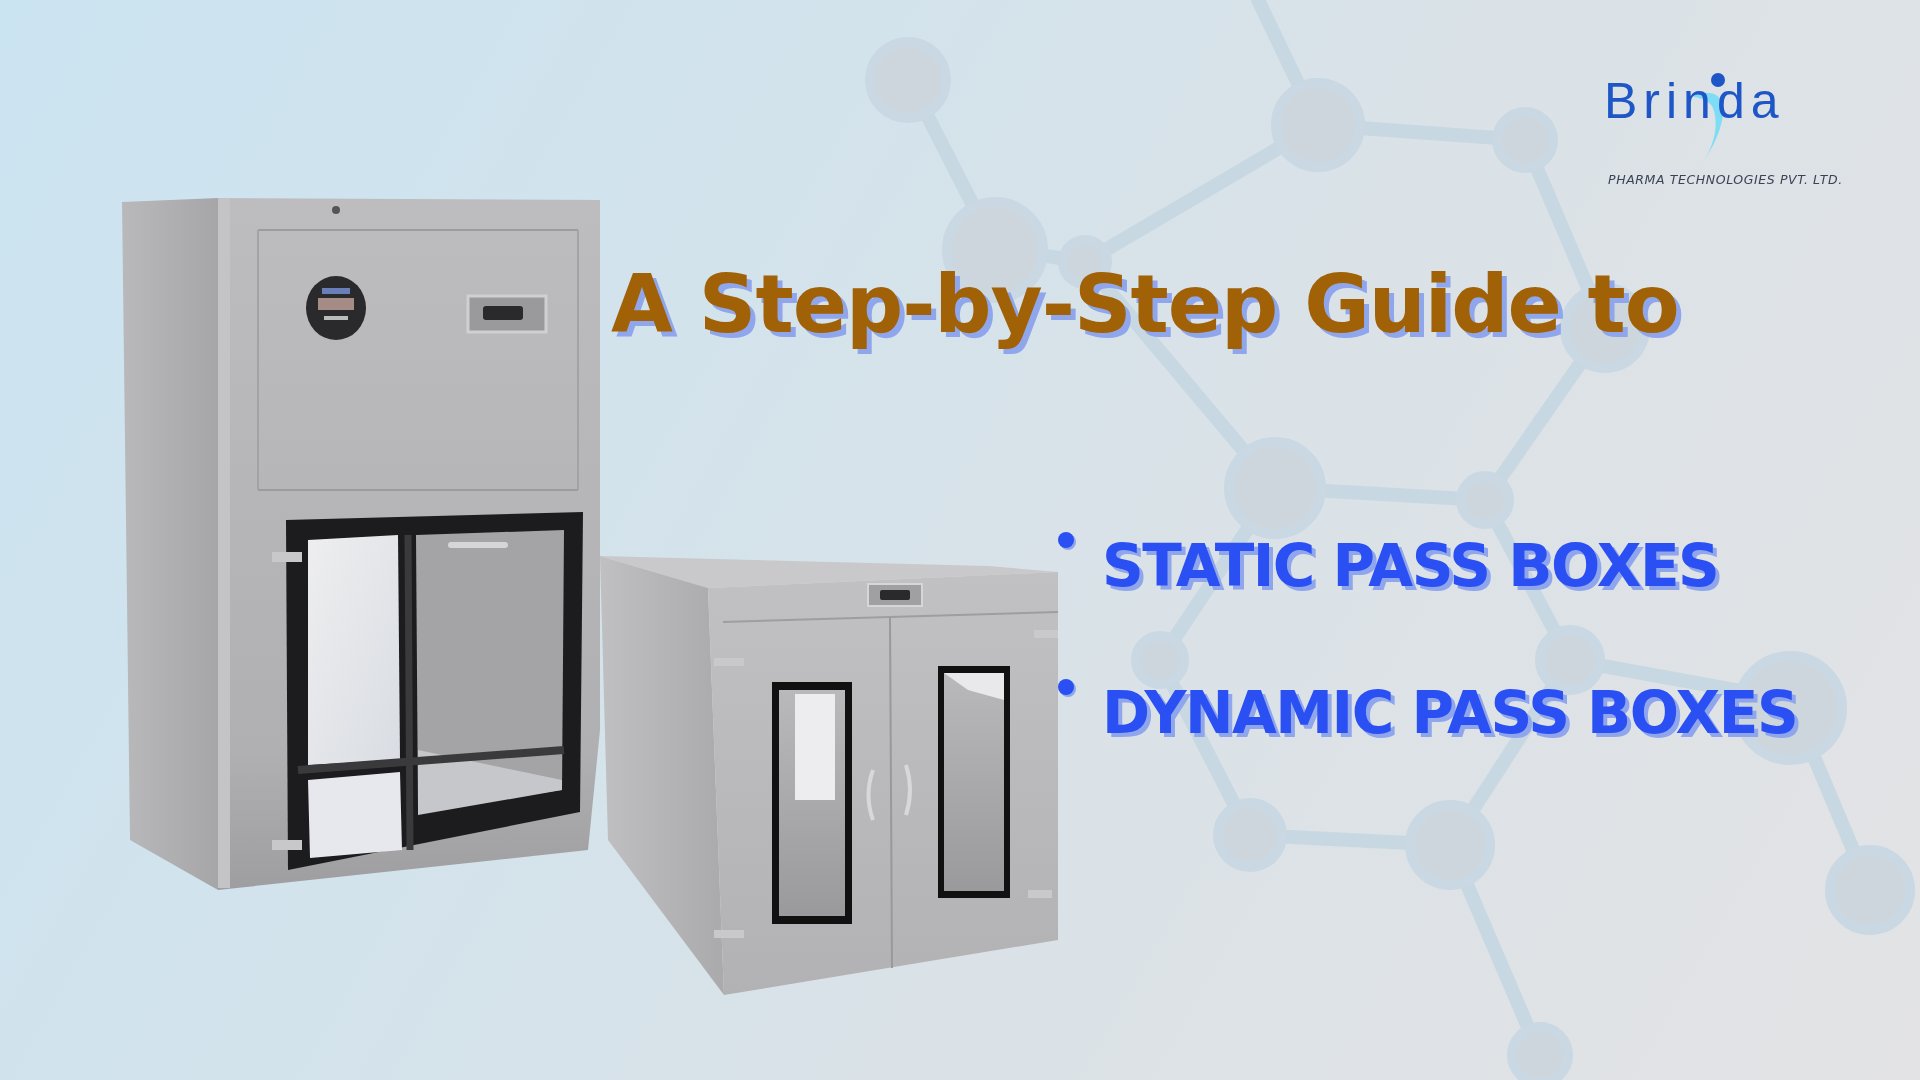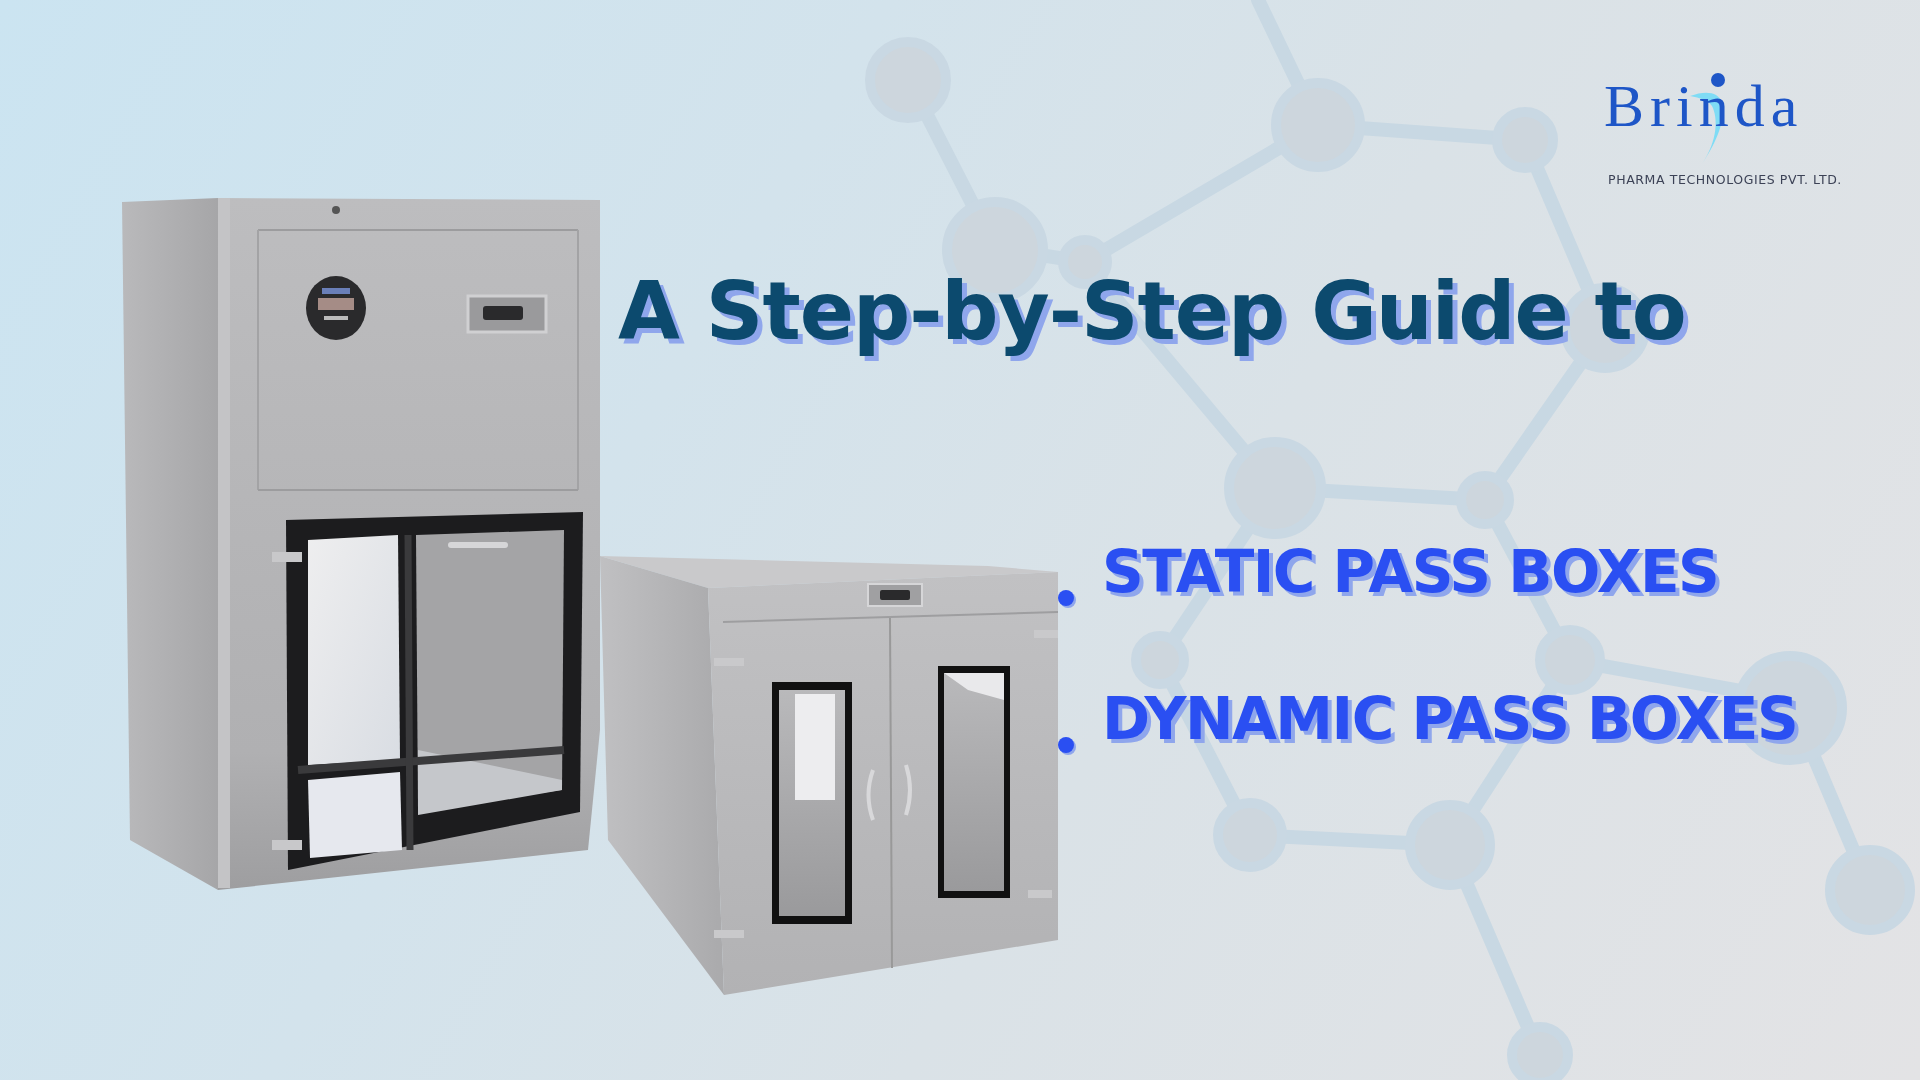--- a/index.html
+++ b/index.html
@@ -7,45 +7,45 @@
     width:1920px; height:1080px; overflow:hidden; position:relative;
     background: linear-gradient(120deg, #cbe4f1 0%, #d3e3ec 35%, #dae2e7 60%, #e3e3e5 100%);
     font-family: "DejaVu Sans", "Liberation Sans", sans-serif;
   }
   .bg-svg { position:absolute; left:0; top:0; width:1920px; height:1080px; }
 
   
   .logo { position:absolute; left:1604px; top:68px; width:260px; height:120px; }
   .logo-word {
     position:absolute; left:0; top:8px;
-    font-family: Liberation Serif, serif;
-    font-size:60px; font-weight:normal; color:#1e56c7; letter-spacing:1px;
+    font-family: Liberation Sans, sans-serif;
+    font-size:50px; font-weight:normal; color:#1e56c7; letter-spacing:1px;
     line-height:1;
   }
   .logo-sub {
     position:absolute; left:4px; top:104px;
     font-family: "DejaVu Sans", sans-serif;
-    font-size:12.5px; color:#3c4256; letter-spacing:0.6px; white-space:nowrap;
+    font-size:12.5px; color:#3c4256; letter-spacing:0.6px; white-space:nowrap;font-style:italic;
   }
 
   
   .title {
     position:absolute; left:608px; top:248px; width:1200px;
     font-family: "DejaVu Sans", sans-serif; font-weight:bold;
-    font-size:80px; line-height:108px; color:#0c4a6e;
+    font-size:80px; line-height:108px; color:#a16207;
     text-shadow: 5px 5px 0 #8fa6ec;
     letter-spacing:-1px;
-    margin:10px;
+    margin:3px;
   }
   .title .line { display:block; white-space:nowrap; }
 
   
   .bullets { position:absolute; left:1058px; top:532px; margin:0; padding:0; list-style:none; }
   .bullets li {
-    display:flex; align-items:flex-end; height:74px; margin-bottom:73px;
+    display:flex; align-items:flex-start; height:74px; margin-bottom:73px;
     font-family: "DejaVu Sans", sans-serif; font-weight:bold;
     font-size:58px; color:#2a4ff2; letter-spacing:-1.5px;
     text-shadow: 4px 4px 0 #8fa6ec; white-space:nowrap;
   }
   .bullets li .dot {
     width:16px; height:16px; border-radius:50%; background:#2a4ff2;
     margin-right:28px; box-shadow: 2px 2px 0 #8fa6ec; flex:none;
   }
 
   

